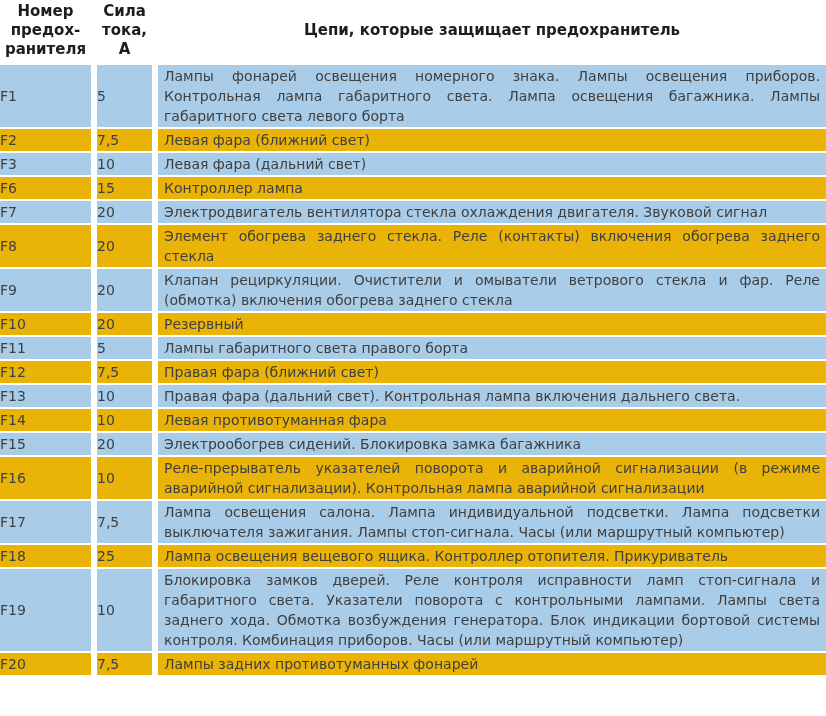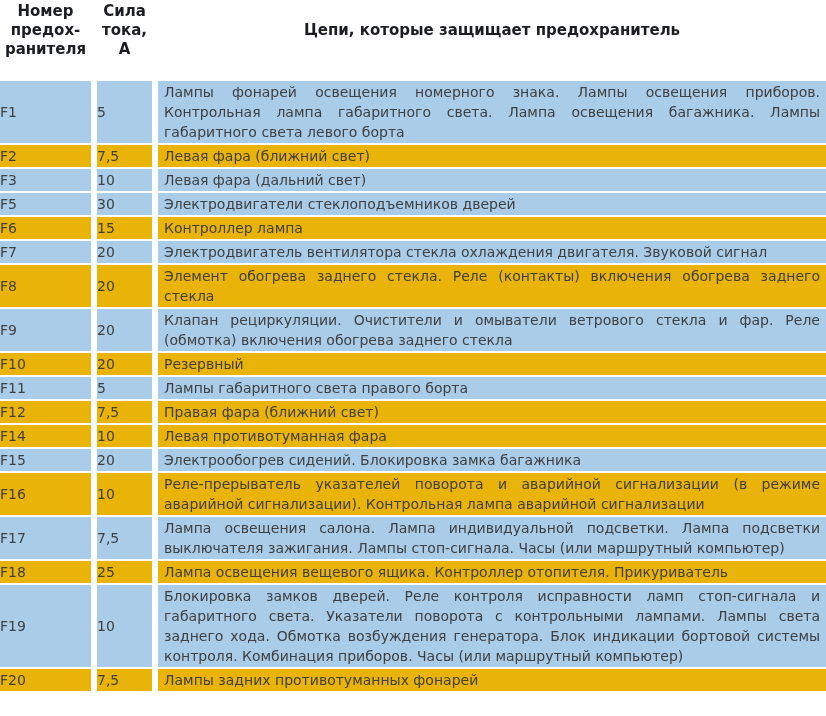--- a/index.html
+++ b/index.html
@@ -20,21 +20,21 @@
   col.c3 { width: 671px; }
 
   thead tr { height: 62px; }
   th {
     color: #1b1d22;
     font-size: 15px;
     line-height: 19px;
     font-weight: bold;
     vertical-align: middle;
     text-align: center;
-    padding: 2px 0 20px 0;
+    padding: 2px 0 4px 0;
     background: #ffffff;
     border-bottom: 2px solid #ffffff;
   }
   th.h1, th.h2 { border-right: 6px solid #ffffff; }
 
   td {
     font-size: 14px;
     line-height: 20px;
     color: #404040;
     vertical-align: middle;
@@ -78,25 +78,20 @@
       <tr class="white">
         <td class="fuse">F2</td>
         <td class="amps">7,5</td>
         <td class="circuits">Левая фара (ближний свет)</td>
       </tr>
       <tr class="blue">
         <td class="fuse">F3</td>
         <td class="amps">10</td>
         <td class="circuits">Левая фара (дальний свет)</td>
       </tr>
-      <tr class="blue">
-        <td class="fuse">F5</td>
-        <td class="amps">30</td>
-        <td class="circuits">Электродвигатели стеклоподъемников дверей</td>
-      </tr>
       <tr class="white">
         <td class="fuse">F6</td>
         <td class="amps">15</td>
         <td class="circuits">Контроллер лампа</td>
       </tr>
       <tr class="blue">
         <td class="fuse">F7</td>
         <td class="amps">20</td>
         <td class="circuits">Электродвигатель вентилятора стекла охлаждения двигателя. Звуковой сигнал</td>
       </tr>
@@ -117,20 +112,25 @@
       </tr>
       <tr class="blue">
         <td class="fuse">F11</td>
         <td class="amps">5</td>
         <td class="circuits">Лампы габаритного света правого борта</td>
       </tr>
       <tr class="white">
         <td class="fuse">F12</td>
         <td class="amps">7,5</td>
         <td class="circuits">Правая фара (ближний свет)</td>
+      </tr>
+      <tr class="blue">
+        <td class="fuse">F13</td>
+        <td class="amps">10</td>
+        <td class="circuits">Правая фара (дальний свет). Контрольная лампа включения дальнего света.</td>
       </tr>
       <tr class="white">
         <td class="fuse">F14</td>
         <td class="amps">10</td>
         <td class="circuits">Левая противотуманная фара</td>
       </tr>
       <tr class="blue">
         <td class="fuse">F15</td>
         <td class="amps">20</td>
         <td class="circuits">Электрообогрев сидений. Блокировка замка багажника</td>

